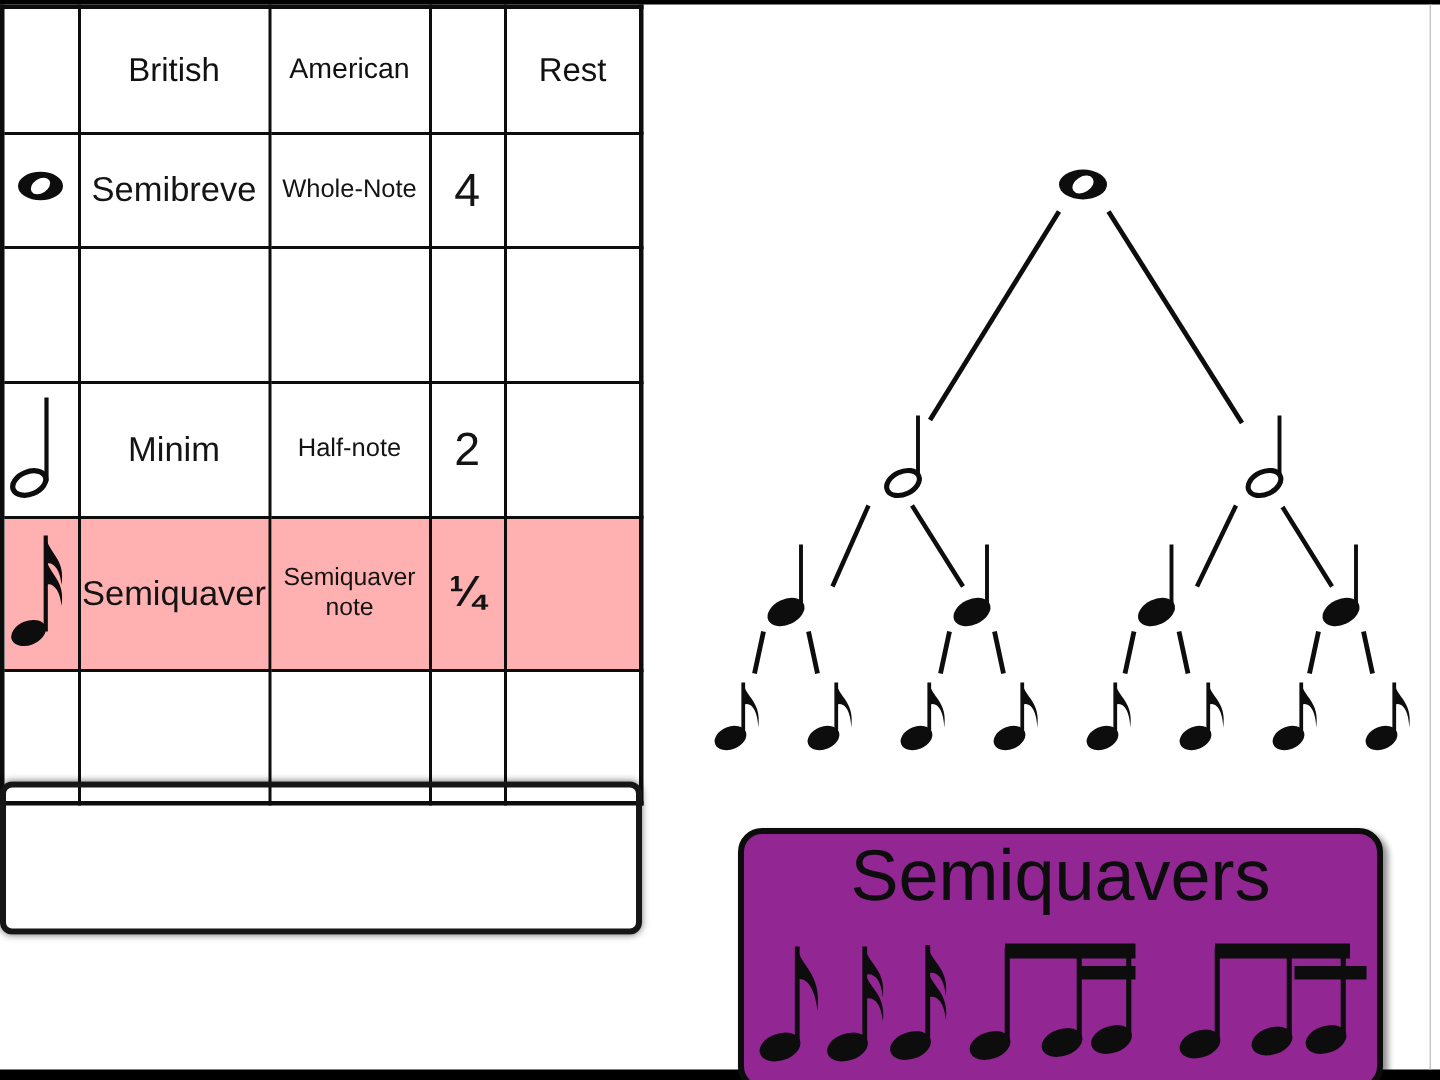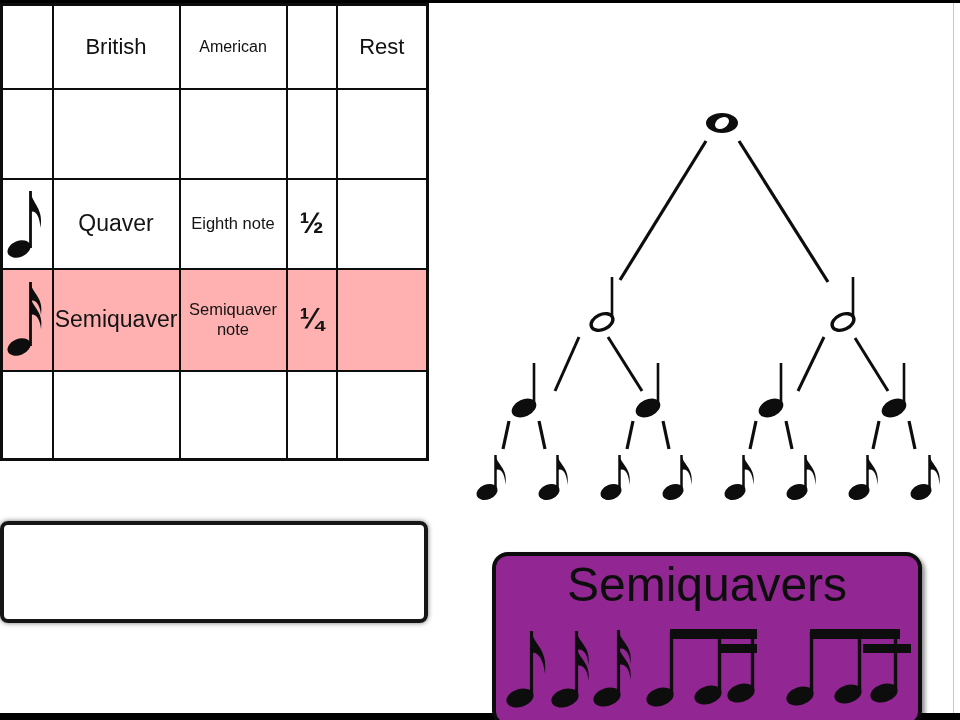--- a/index.html
+++ b/index.html
@@ -59,49 +59,60 @@
     <col class="col-sym">
       <col class="col-brit">
       <col class="col-amer">
       <col class="col-val">
       <col class="col-rest">
   </colgroup>
   <tbody>
       <tr style="height:84px;">
     <th></th>
     <th>British</th>
-    <th style="font-size:16px;">American</th>
+    <th style="font-size:19px;">American</th>
     <th></th>
     <th>Rest</th>
   </tr>
 
+  <tr style="height:76px;">
+    <td>
+      <svg width="40" height="30" viewBox="0 0 40 30">
+        <ellipse cx="20" cy="15" rx="15" ry="9.5" fill="#0d0d0d"></ellipse>
+        <ellipse cx="20" cy="15" rx="7" ry="4.8" fill="#ffffff" transform="rotate(-33 20 15)"></ellipse>
+      </svg>
+    </td>
+    <td class="brit-cell">Semibreve</td>
+    <td class="amer-cell" style="font-size:17px;">Whole-Note</td>
+    <td class="val-cell">4</td>
+    <td></td>
+  </tr>
 
   <tr style="height:90px;">
     <td></td>
     <td></td>
     <td></td>
     <td></td>
     <td></td>
   </tr>
-
-
 
   <tr style="height:90px;">
     <td>
-      <svg width="42" height="76" viewBox="0 0 42 76">
-        <line x1="24.5" y1="64" x2="24.5" y2="7" stroke="#0d0d0d" stroke-width="2.8"></line>
-        <path d="M24.5,7 C26,20 38,24 34.5,44 C33.5,31 29,26 24.5,28 Z" fill="#0d0d0d"></path>
-        <ellipse cx="13" cy="65" rx="12" ry="8" fill="#0d0d0d" transform="rotate(-22 13 65)"></ellipse>
+      <svg width="42" height="74" viewBox="0 0 42 74">
+        <line x1="25" y1="61" x2="25" y2="5" stroke="#0d0d0d" stroke-width="2.8"></line>
+        <ellipse cx="13.5" cy="62" rx="11.5" ry="7.5" fill="#ffffff" stroke="#0d0d0d" stroke-width="3.5" transform="rotate(-22 13.5 62)"></ellipse>
       </svg>
     </td>
-    <td class="brit-cell">Quaver</td>
-    <td class="amer-cell">Eighth note</td>
-    <td class="frac">½</td>
-    <td></td>
-  </tr>
+    <td class="brit-cell">Minim</td>
+    <td class="amer-cell" style="font-size:17px;">Half-note</td>
+    <td class="val-cell">2</td>
+    <td></td>
+  </tr>
+
+
 
   <tr class="hl" style="height:102px;">
     <td>
       <svg width="42" height="84" viewBox="0 0 42 84">
         <line x1="24.5" y1="70" x2="24.5" y2="6" stroke="#0d0d0d" stroke-width="2.8"></line>
         <path d="M24.5,6 C26,18 38,21 35,39 C34,28 29,23 24.5,25 Z" fill="#0d0d0d"></path>
         <path d="M24.5,20 C26,32 38,35 35,53 C34,42 29,37 24.5,39 Z" fill="#0d0d0d"></path>
         <ellipse cx="13" cy="71" rx="12" ry="8" fill="#0d0d0d" transform="rotate(-22 13 71)"></ellipse>
       </svg>
     </td>

